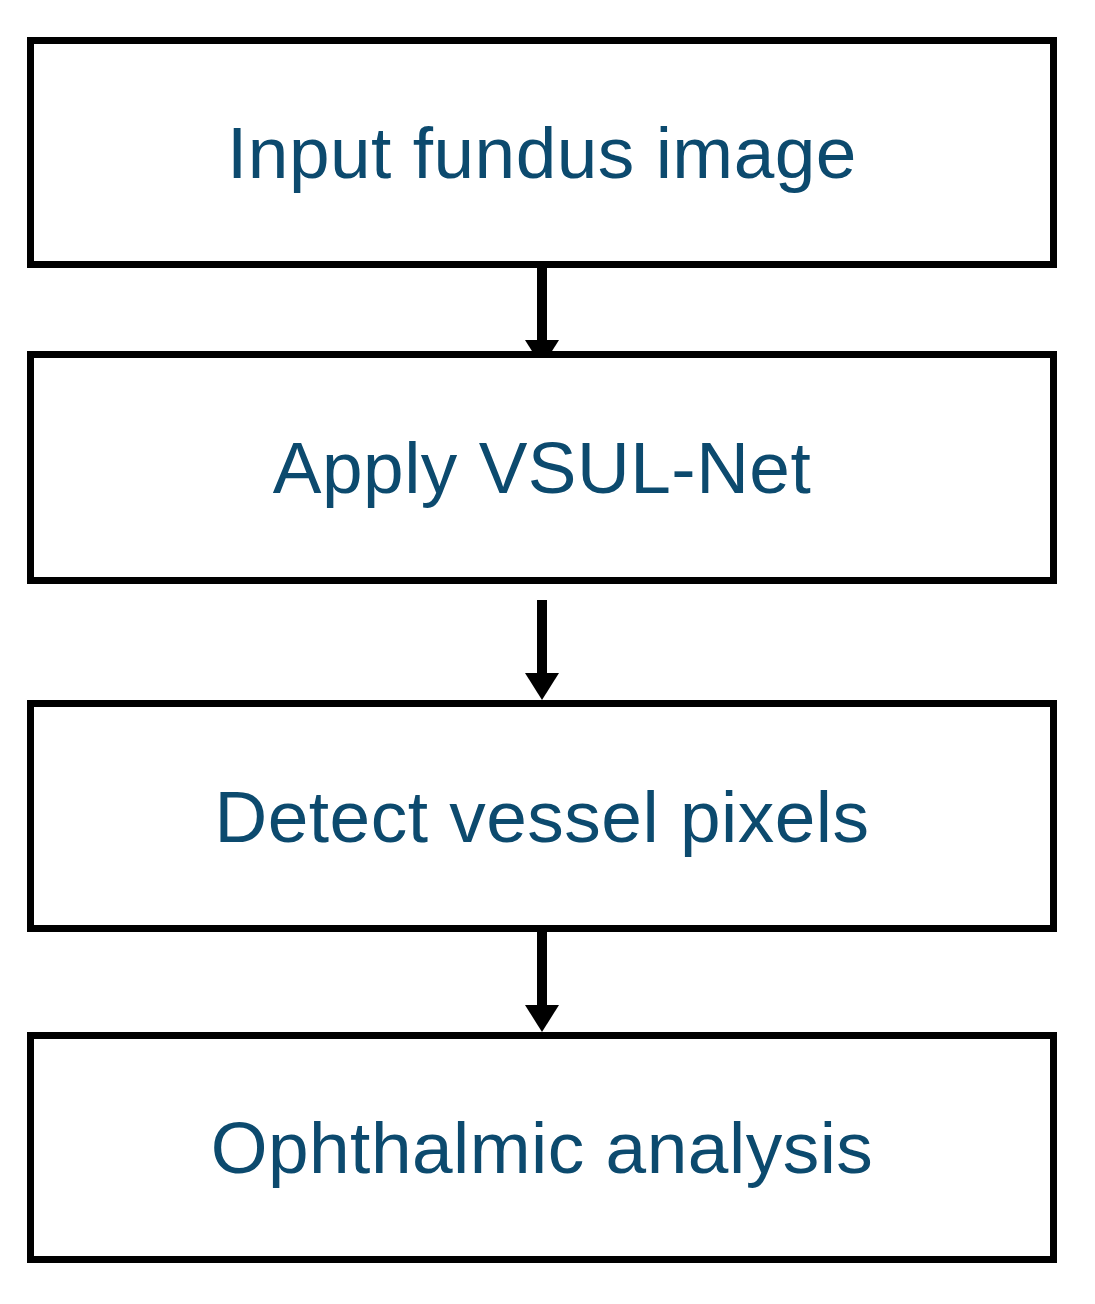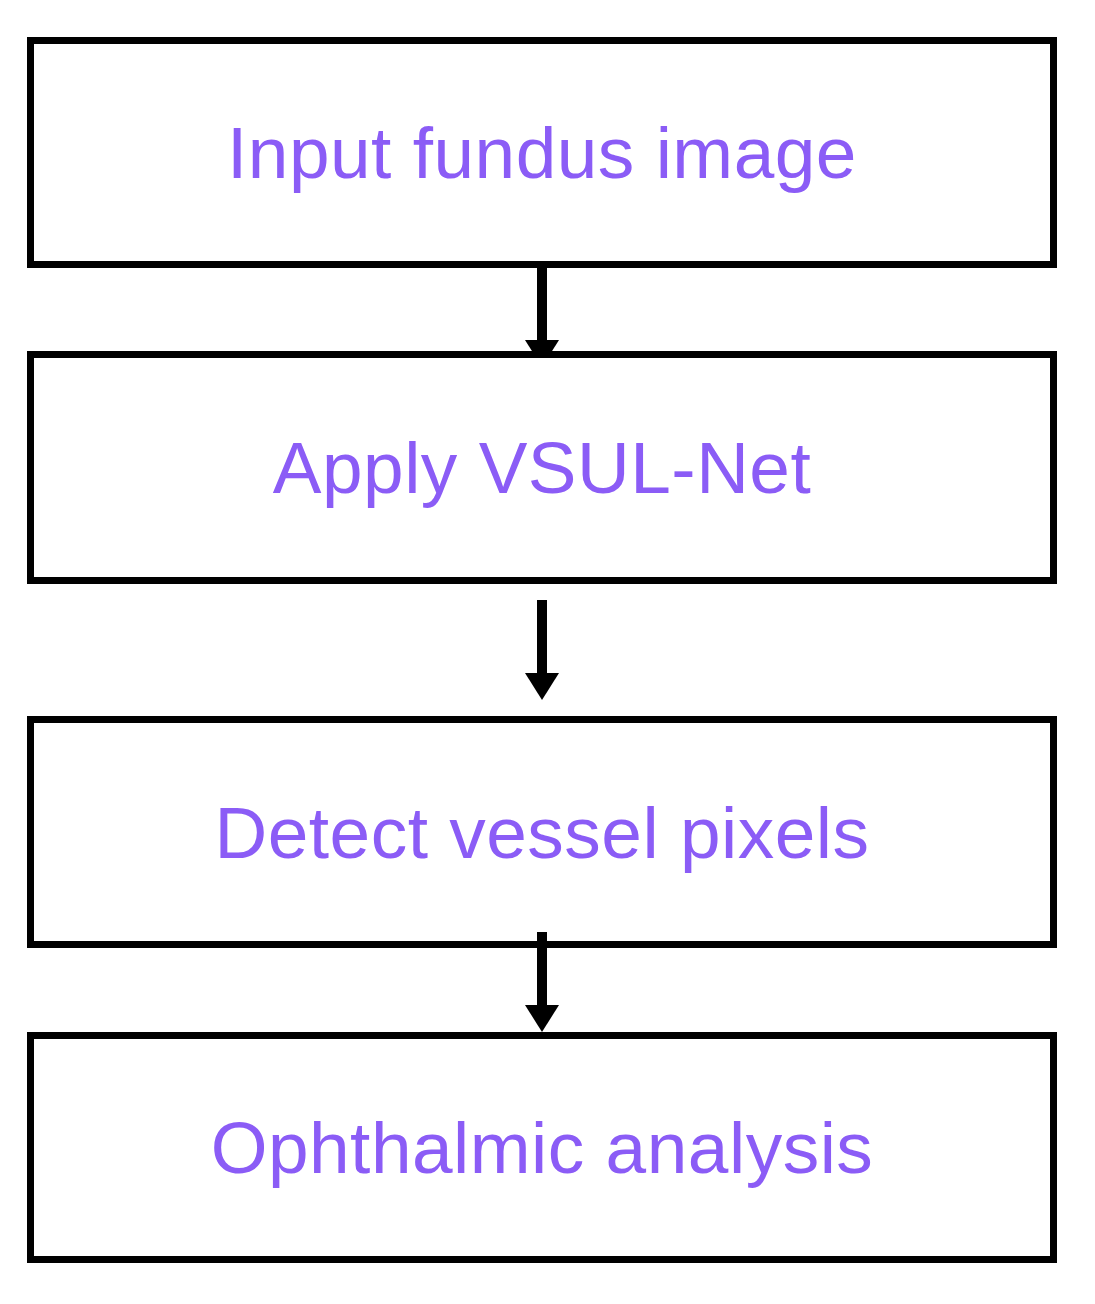--- a/index.html
+++ b/index.html
@@ -22,28 +22,28 @@
     box-sizing: border-box;
     border: 7px solid #000000;
     background: #ffffff;
     display: flex;
     align-items: center;
     justify-content: center;
   }
   .node-label {
     font-size: 73px;
     line-height: 1;
-    color: #8b5cf6;
+    color: #0c4a6e;
     letter-spacing: 0.5px;
     white-space: nowrap;
     text-align: center;
   }
   .node-1 { top: 37px;   height: 231px; }
   .node-2 { top: 351px;  height: 233px; }
-  .node-3 { top: 700px;  height: 232px; margin-top: 16px; }
+  .node-3 { top: 700px;  height: 232px; }
   .node-4 { top: 1032px; height: 231px; }
 
   .arrow {
     position: absolute;
     left: 525px;            
     width: 34px;
     display: flex;
     flex-direction: column;
     align-items: center;
   }

